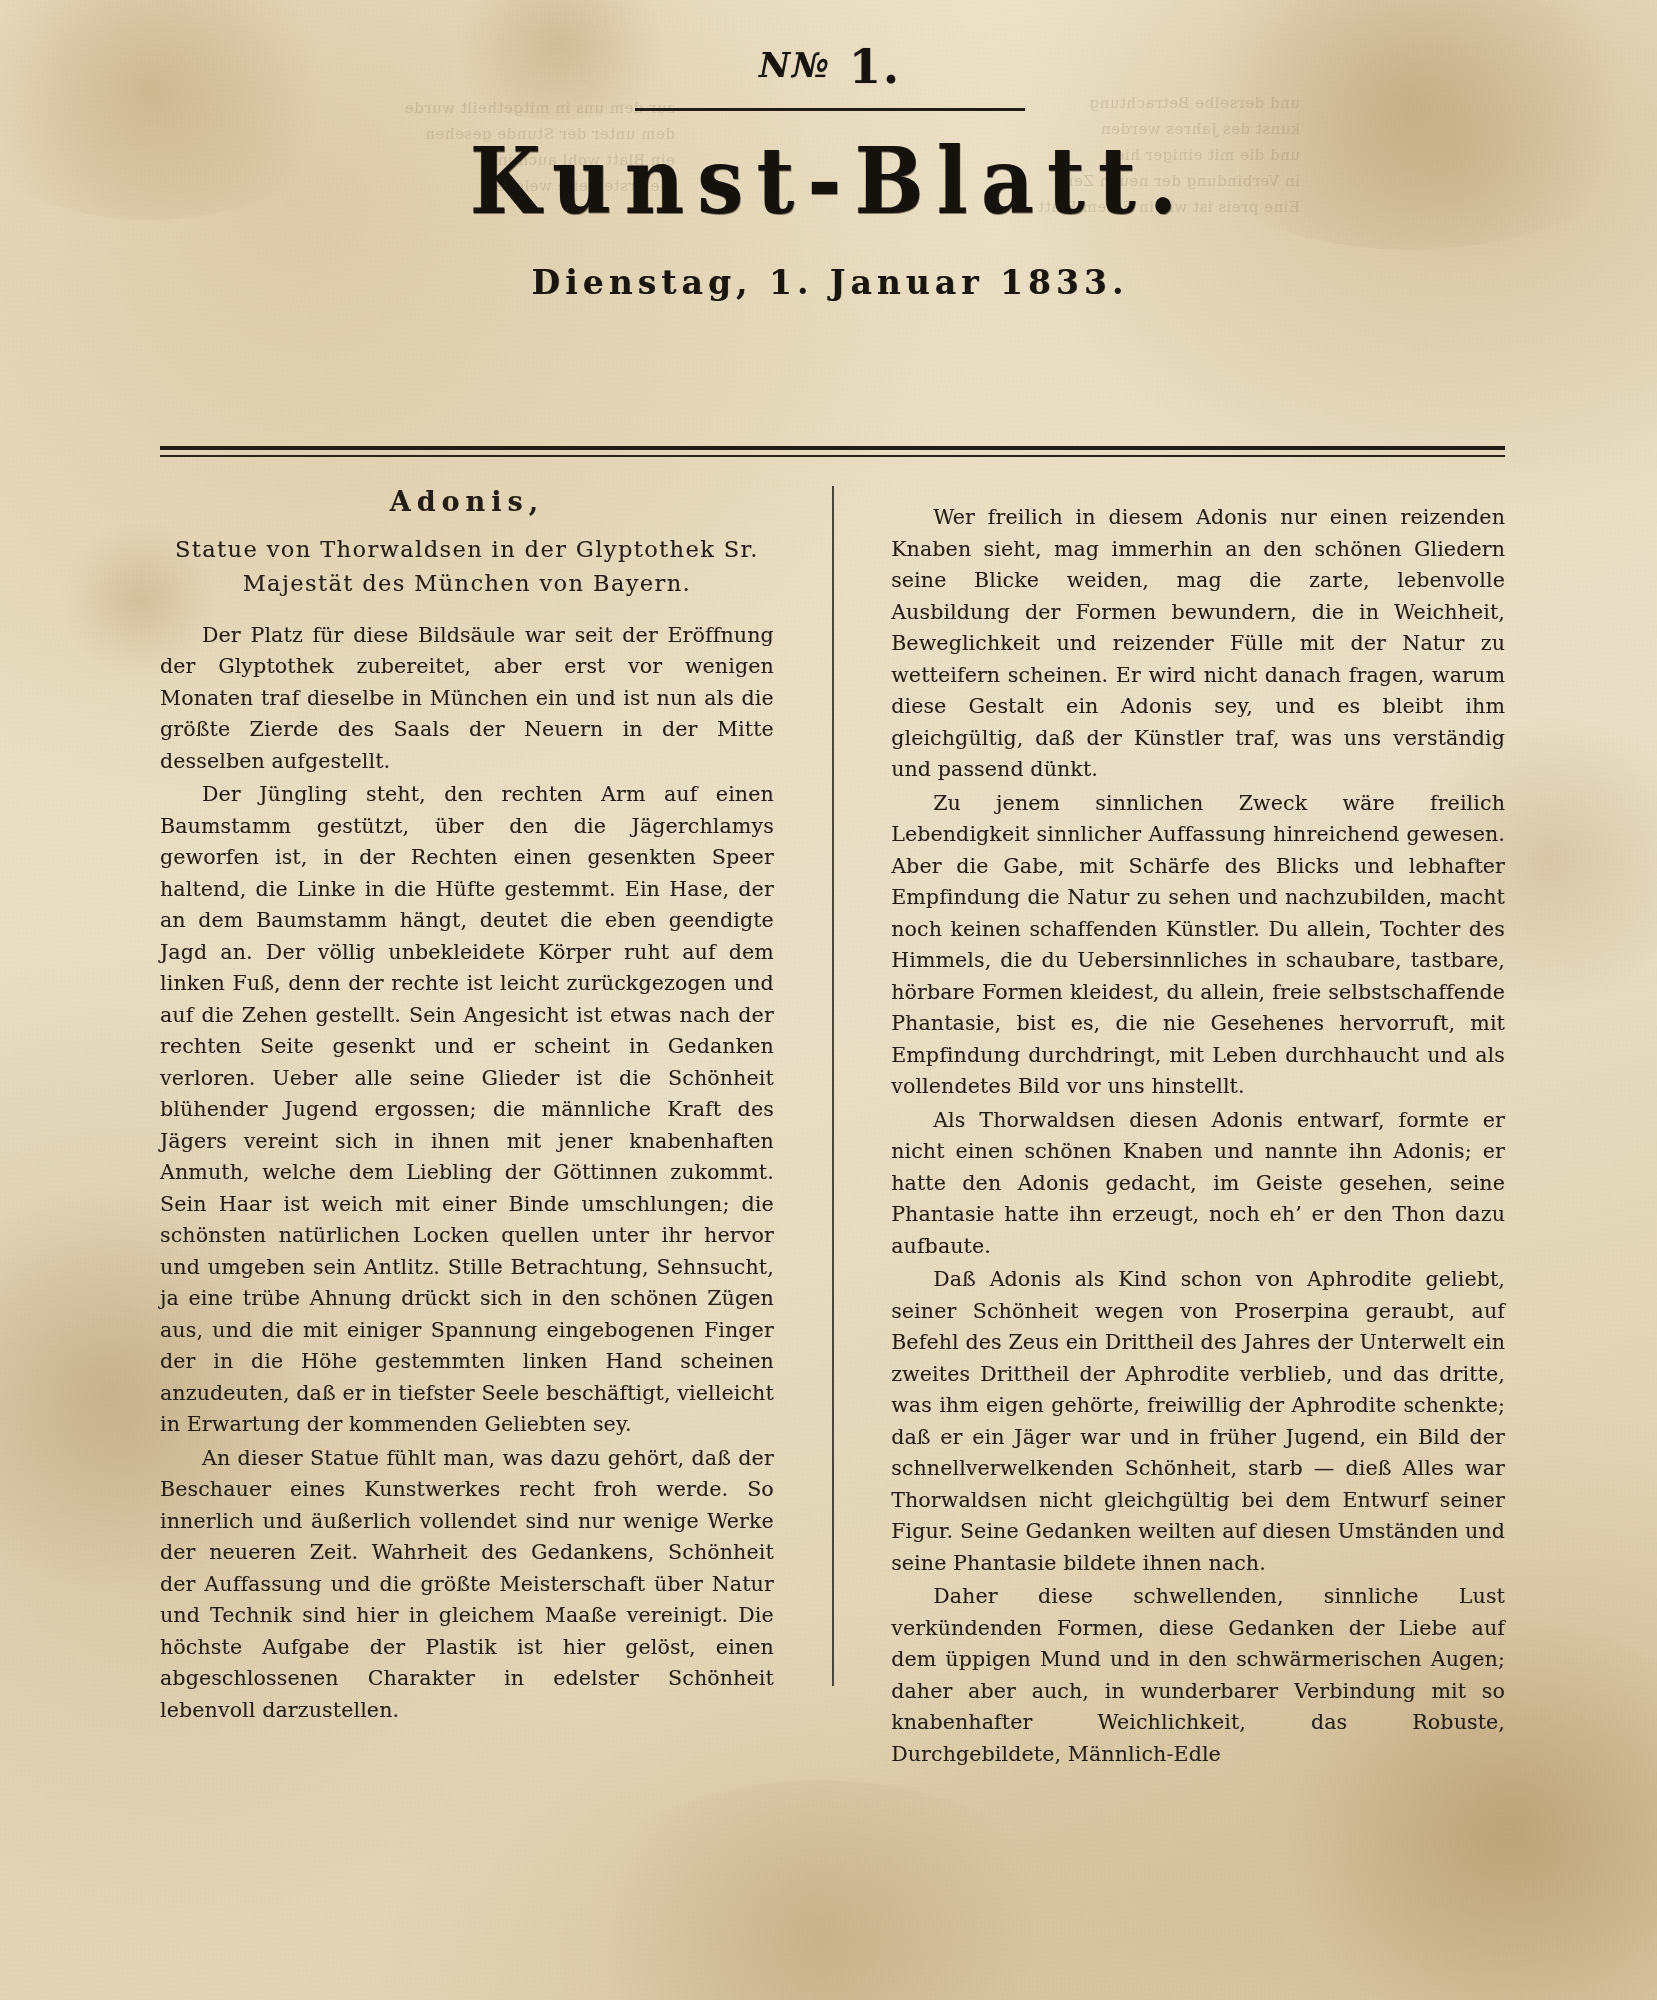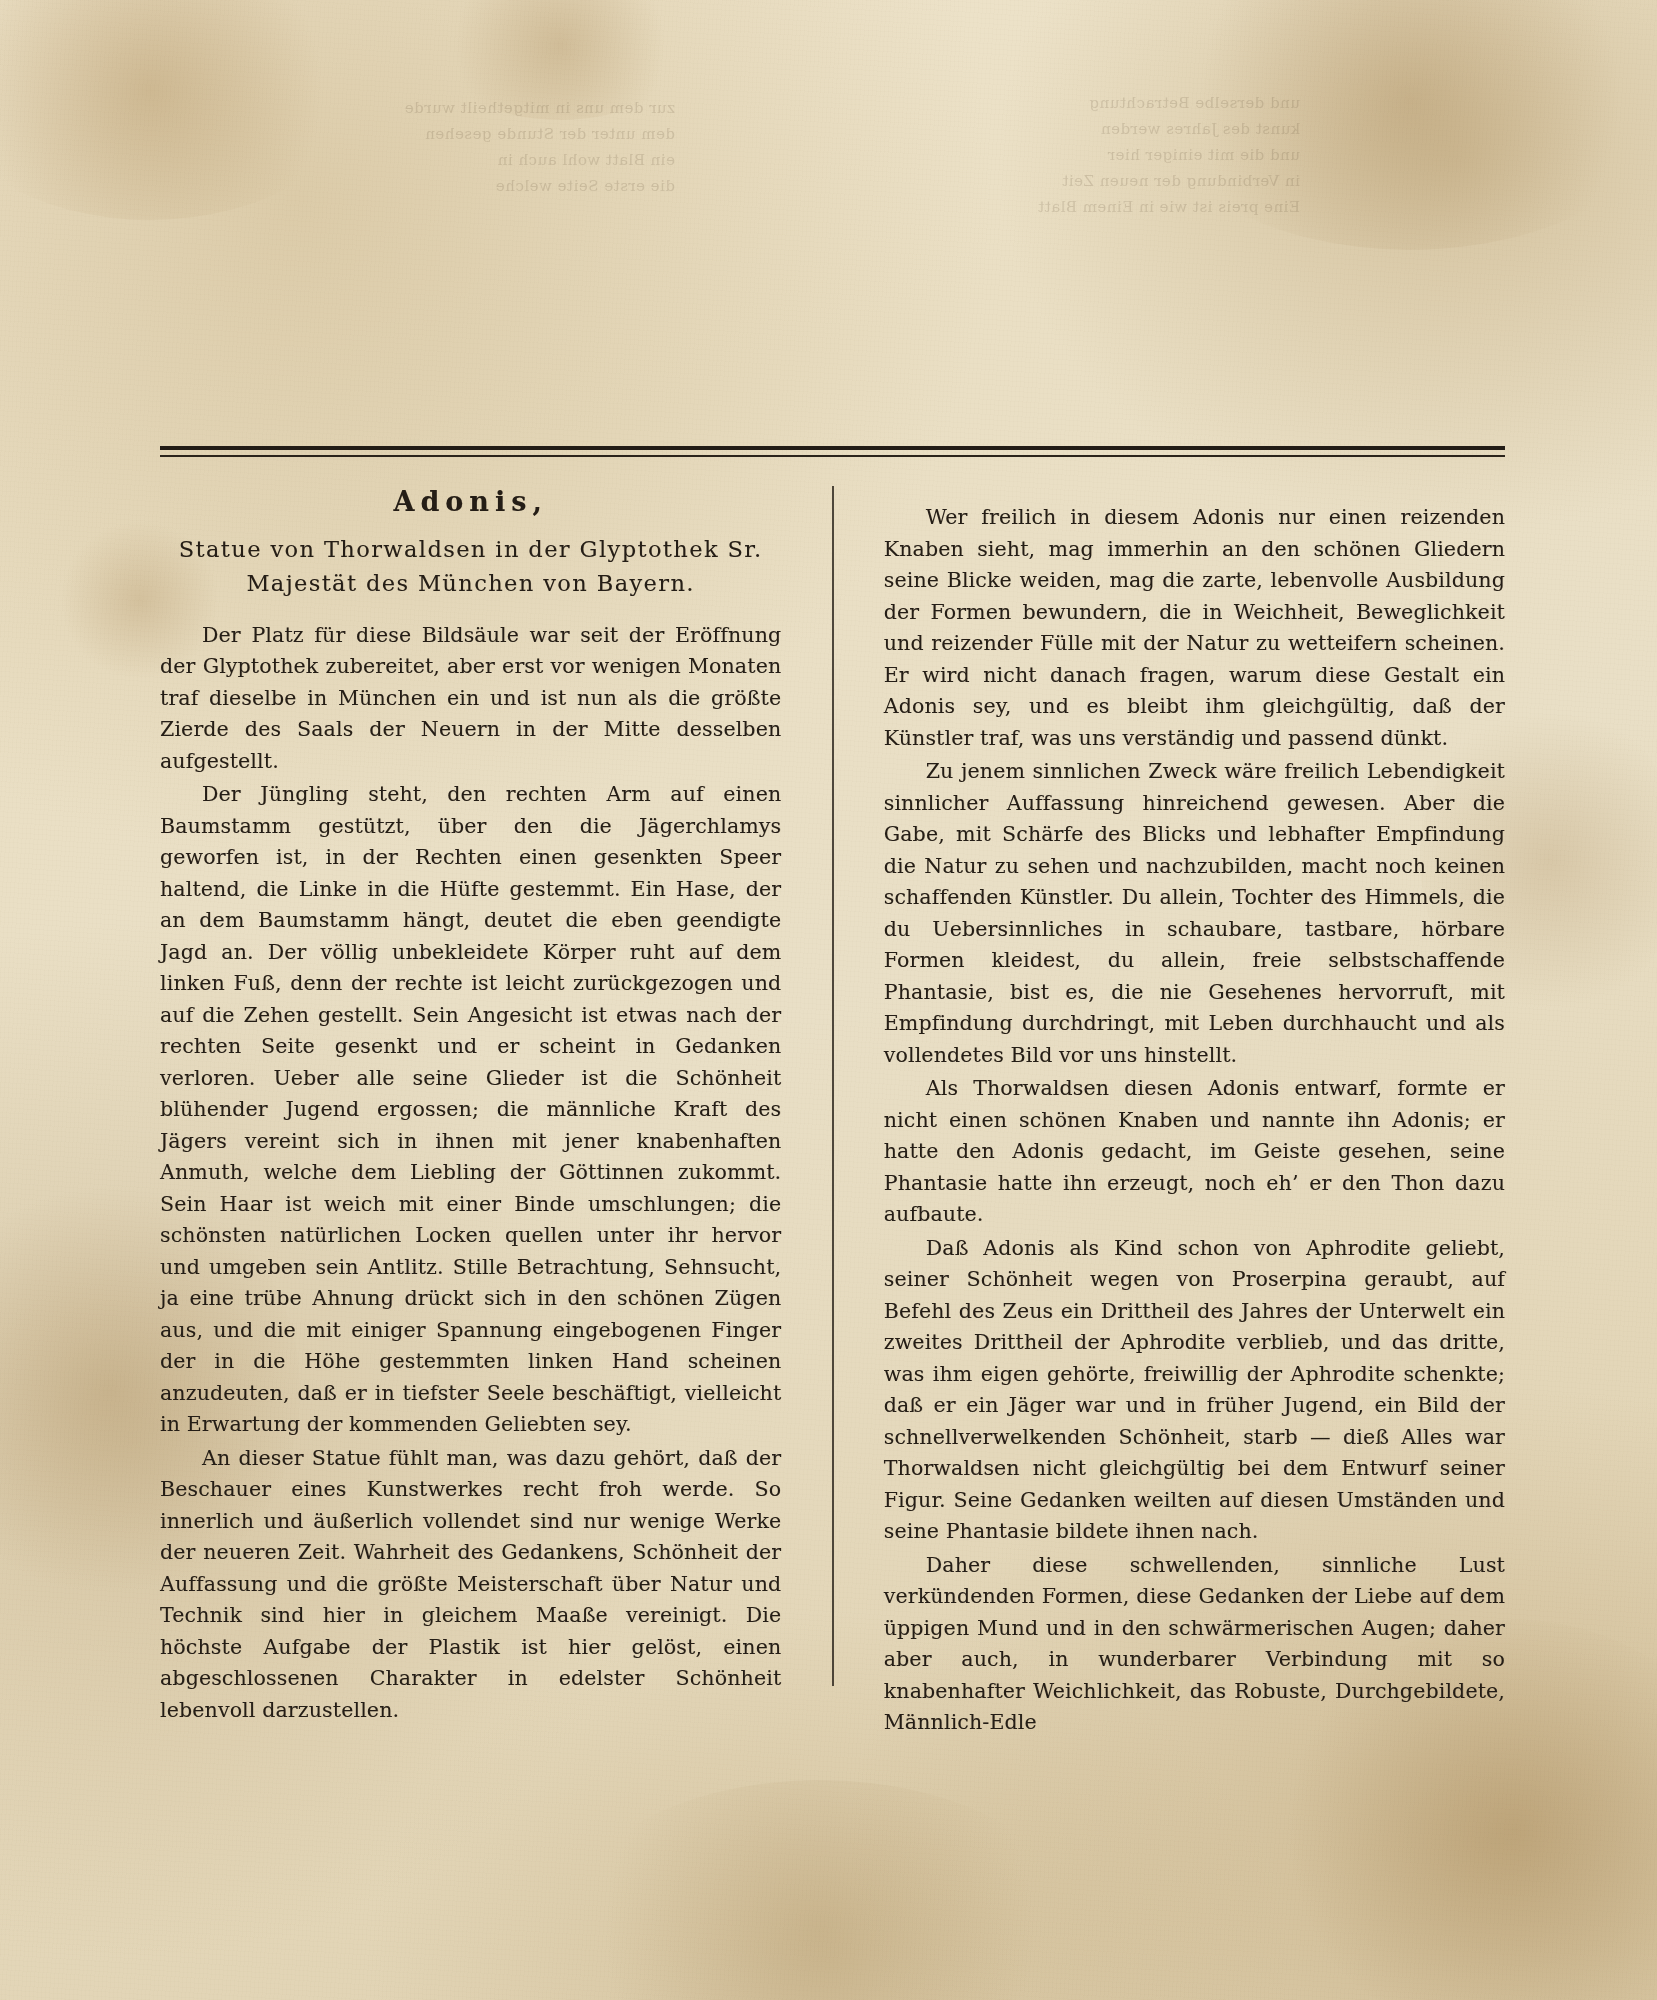--- a/index.html
+++ b/index.html
@@ -111,21 +111,21 @@
     border-bottom: 2px solid #2a231b;
     height: 5px;
   }
 
   .columns {
     position: absolute;
     left: 160px;
     top: 486px;
     width: 1345px;
     display: flex;
-    gap: 4px;
+    gap: 12px;
   }
   .col {
     width: 625px;
     font-size: 20.5px;
     line-height: 31.5px;
     text-align: justify;
     color: #241d16;
     font-family: "DejaVu Serif", "Liberation Serif", serif;
     letter-spacing: 0.15px;
     text-shadow: 0.3px 0.2px 0 rgba(60,45,28,0.30);
@@ -180,20 +180,29 @@
 ein Blatt wohl auch in
 die erste Seite welche</div>
   <div class="bleed" style="left:800px; top:90px; width:500px;">und derselbe Betrachtung
 kunst des Jahres werden
 und die mit einiger hier
 in Verbindung der neuen Zeit
 Eine preis ist wie in Einem Blatt</div>
 
   <div class="sheet">
 
+    <div class="masthead">
+      <div class="issue-no">
+        <span class="nb">N№</span>
+        <span>1.</span>
+      </div>
+      <div class="rule-short"></div>
+      <div class="title">Kunst-Blatt.</div>
+      <div class="subtitle">Dienstag, 1. Januar 1833.</div>
+    </div>
 
     <div class="rule-double"></div>
 
     <div class="columns">
 
       <div class="col col-left">
         <div class="art-title">Adonis,</div>
         <div class="art-sub">Statue von Thorwaldsen in der Glyptothek Sr. Majestät des München von Bayern.</div>
         <p class="para">Der Platz für diese Bildsäule war seit der Eröffnung der Glyptothek zubereitet, aber erst vor wenigen Monaten traf dieselbe in München ein und ist nun als die größte Zierde des Saals der Neuern in der Mitte desselben aufgestellt.</p>
         <p class="para">Der Jüngling steht, den rechten Arm auf einen Baumstamm gestützt, über den die Jägerchlamys geworfen ist, in der Rechten einen gesenkten Speer haltend, die Linke in die Hüfte gestemmt. Ein Hase, der an dem Baumstamm hängt, deutet die eben geendigte Jagd an. Der völlig unbekleidete Körper ruht auf dem linken Fuß, denn der rechte ist leicht zurückgezogen und auf die Zehen gestellt. Sein Angesicht ist etwas nach der rechten Seite gesenkt und er scheint in Gedanken verloren. Ueber alle seine Glieder ist die Schönheit blühender Jugend ergossen; die männliche Kraft des Jägers vereint sich in ihnen mit jener knabenhaften Anmuth, welche dem Liebling der Göttinnen zukommt. Sein Haar ist weich mit einer Binde umschlungen; die schönsten natürlichen Locken quellen unter ihr hervor und umgeben sein Antlitz. Stille Betrachtung, Sehnsucht, ja eine trübe Ahnung drückt sich in den schönen Zügen aus, und die mit einiger Spannung eingebogenen Finger der in die Höhe gestemmten linken Hand scheinen anzudeuten, daß er in tiefster Seele beschäftigt, vielleicht in Erwartung der kommenden Geliebten sey.</p>

